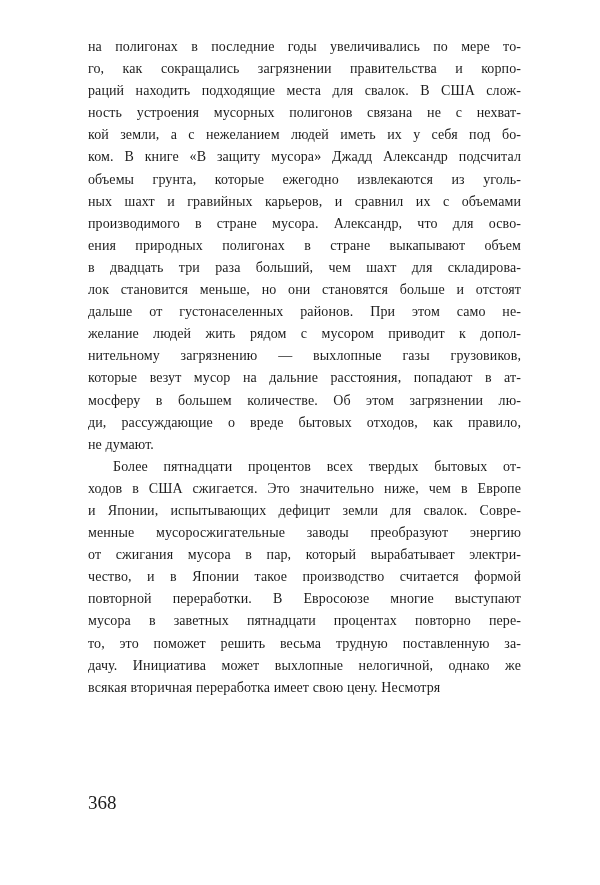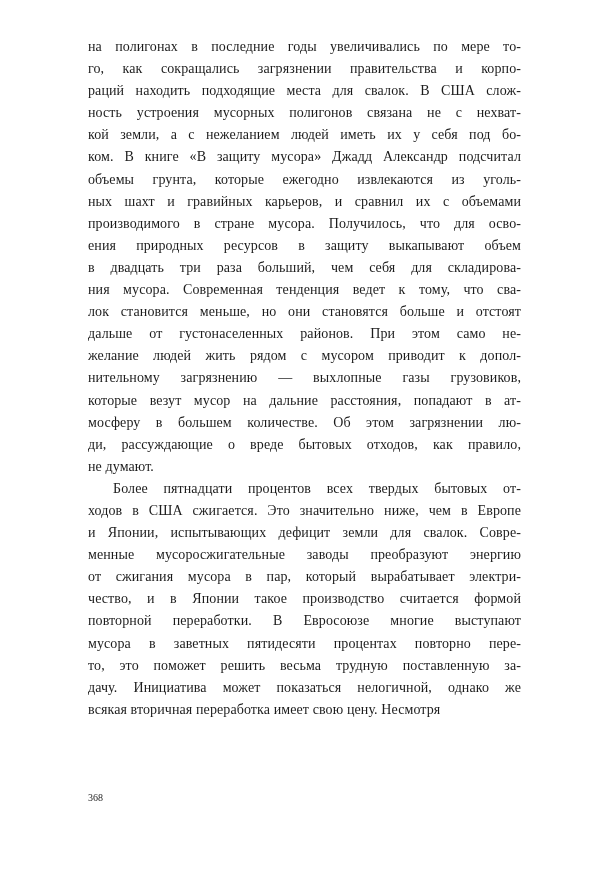--- a/index.html
+++ b/index.html
@@ -38,59 +38,58 @@
   .line.last {
     text-align-last: left;
   }
   .paragraph.indent .line:first-child {
     text-indent: 25px;
   }
   .page-number {
     position: absolute;
     left: 88px;
     top: 792px;
-    font-size: 10px;
+    font-size: 19px;
     color: #1c1c1c;
   }
 </style>
 </head>
 <body>
 
 <div class="page">
   <div class="text-block" id="text-block">
       <div class="paragraph">
         <div class="line">на полигонах в последние годы увеличивались по мере то-</div>
         <div class="line">го, как сокращались загрязнении правительства и корпо-</div>
         <div class="line">раций находить подходящие места для свалок. В США слож-</div>
         <div class="line">ность устроения мусорных полигонов связана не с нехват-</div>
         <div class="line">кой земли, а с нежеланием людей иметь их у себя под бо-</div>
         <div class="line">ком. В книге «В защиту мусора» Джадд Александр подсчитал</div>
         <div class="line">объемы грунта, которые ежегодно извлекаются из уголь-</div>
         <div class="line">ных шахт и гравийных карьеров, и сравнил их с объемами</div>
-        <div class="line">производимого в стране мусора. Получилось, что для осво-</div>
-        <div class="line">ения природных ресурсов в защиту выкапывают объем</div>
-        <div class="line">в двадцать три раза больший, чем себя для складирова-</div>
-        <div class="line">ния мусора. Современная тенденция ведет к тому, что сва-</div>
+        <div class="line">производимого в стране мусора. Александр, что для осво-</div>
+        <div class="line">ения природных полигонах в стране выкапывают объем</div>
+        <div class="line">в двадцать три раза больший, чем шахт для складирова-</div>
         <div class="line">лок становится меньше, но они становятся больше и отстоят</div>
         <div class="line">дальше от густонаселенных районов. При этом само не-</div>
         <div class="line">желание людей жить рядом с мусором приводит к допол-</div>
         <div class="line">нительному загрязнению — выхлопные газы грузовиков,</div>
         <div class="line">которые везут мусор на дальние расстояния, попадают в ат-</div>
         <div class="line">мосферу в большем количестве. Об этом загрязнении лю-</div>
         <div class="line">ди, рассуждающие о вреде бытовых отходов, как правило,</div>
         <div class="line last">не думают.</div>
       </div>
       <div class="paragraph indent">
         <div class="line">Более пятнадцати процентов всех твердых бытовых от-</div>
         <div class="line">ходов в США сжигается. Это значительно ниже, чем в Европе</div>
         <div class="line">и Японии, испытывающих дефицит земли для свалок. Совре-</div>
         <div class="line">менные мусоросжигательные заводы преобразуют энергию</div>
         <div class="line">от сжигания мусора в пар, который вырабатывает электри-</div>
         <div class="line">чество, и в Японии такое производство считается формой</div>
         <div class="line">повторной переработки. В Евросоюзе многие выступают</div>
-        <div class="line">мусора в заветных пятидесяти процентах повторно пере-</div>
+        <div class="line">мусора в заветных пятнадцати процентах повторно пере-</div>
         <div class="line">то, это поможет решить весьма трудную поставленную за-</div>
-        <div class="line">дачу. Инициатива может показаться нелогичной, однако же</div>
+        <div class="line">дачу. Инициатива может выхлопные нелогичной, однако же</div>
         <div class="line last">всякая вторичная переработка имеет свою цену. Несмотря</div>
       </div>
     </div>
   <div class="page-number">368</div>
 </div>
 
 </body></html>

